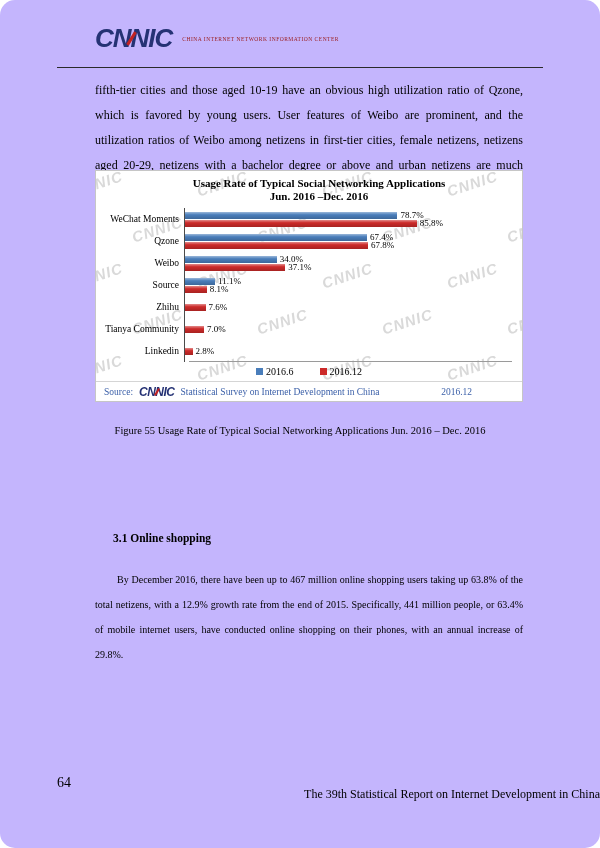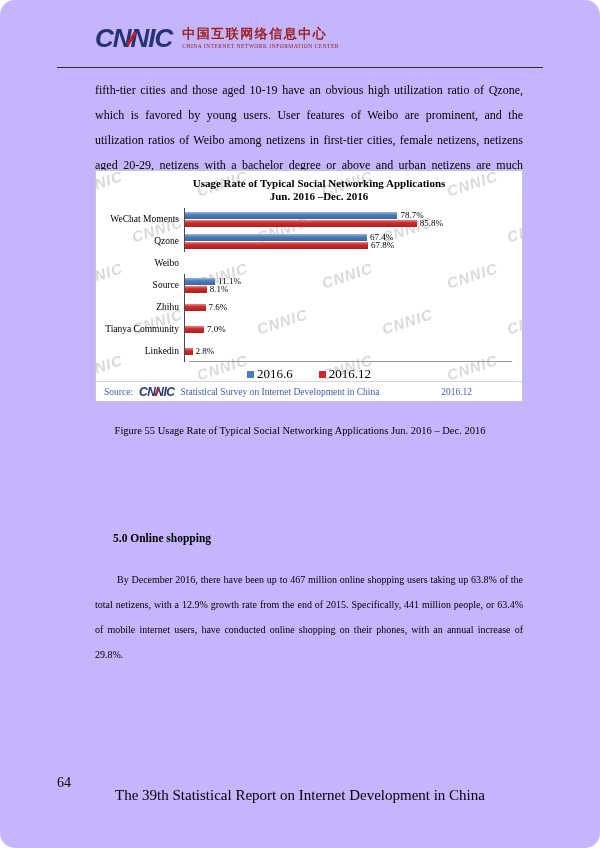--- a/index.html
+++ b/index.html
@@ -57,21 +57,21 @@
   }
   .barline { display:flex; align-items:center; height:7px; }
   .bar {
     height:7px;
     background-image:linear-gradient(rgba(255,255,255,.45), rgba(255,255,255,0) 40%, rgba(0,0,0,.18));
   }
   .val { font-size:9px; margin-left:3px; line-height:9px; }
   .xaxis { position:absolute; left:85px; right:0; bottom:0; border-bottom:1px solid #9a9a9a; }
   .chart-legend {
     position:relative; display:flex; justify-content:center; gap:26px;
-    margin-top:4px; font-size:13px;
+    margin-top:4px; font-size:10px;
   }
   .leg-item { display:flex; align-items:center; gap:3px; }
   .leg-swatch { width:7px; height:7px; display:inline-block; }
   .source-row {
     position:absolute; left:0; right:0; bottom:0; height:20px;
     border-top:1px solid #d5d5d5; display:flex; align-items:center;
     padding:0 8px; gap:6px; color:#3a5fa8; font-size:9.5px;
   }
   .source-row .cnnic-logo { font-size:12px; letter-spacing:-0.5px; }
   .source-row .cnnic-logo .slash { width:8px; height:2px; }
@@ -85,34 +85,33 @@
     font-size:17px; font-weight:bold; line-height:31px; text-align:justify;
   }
   .sub-heading { position:absolute; left:113px; top:532px; font-size:11.5px; font-weight:bold; }
   .body-para {
     position:absolute; left:95px; width:428px; top:567px;
     font-size:10px; line-height:25px; text-align:justify; text-indent:22px;
   }
 
   
   .page-num { position:absolute; left:57px; top:775px; font-size:14px; }
-  .footer-text { position:absolute; left:0; right:0; top:787px; text-align:center; font-size:15px; }
+  .footer-text { position:absolute; left:0; right:0; top:787px; text-align:right; font-size:12px; }
 </style>
 </head>
 <body>
 
 <div class="page">
 
   <div class="header">
     <div class="cnnic-logo">
       <span>CNNIC</span>
       <span class="slash"></span>
     </div>
     <div class="org">
-      <div class="cn">中国互联网络信息中心</div>
       <div class="en">CHINA INTERNET NETWORK INFORMATION CENTER</div>
     </div>
   </div>
   <div class="header-rule"></div>
 
   <p class="intro">fifth-tier cities and those aged 10-19 have an obvious high utilization ratio of Qzone, which is favored by young users. User features of Weibo are prominent, and the utilization ratios of Weibo among netizens in first-tier cities, female netizens, netizens aged 20-29, netizens with a bachelor degree or above and urban netizens are much higher than those of other user groups.</p>
 
   <div class="chart-box">
     <div class="wm-layer">
         <span class="wm" style="left: -25px; top: 4px;">CNNIC</span>
@@ -161,20 +160,30 @@
               <span class="val">67.4%</span>
             </div>
             <div class="barline">
               <div class="bar" style="width: 183.06px; background-color: rgb(204, 42, 41);"></div>
               <span class="val">67.8%</span>
             </div>
           </div>
         </div>
         <div class="crow">
           <div class="cat">Weibo</div>
+          <div class="bars">
+            <div class="barline">
+              <div class="bar" style="width: 91.8px; background-color: rgb(74, 126, 187);"></div>
+              <span class="val">34.0%</span>
+            </div>
+            <div class="barline">
+              <div class="bar" style="width: 100.17px; background-color: rgb(204, 42, 41);"></div>
+              <span class="val">37.1%</span>
+            </div>
+          </div>
         </div>
         <div class="crow">
           <div class="cat">Source</div>
           <div class="bars">
             <div class="barline">
               <div class="bar" style="width: 29.97px; background-color: rgb(74, 126, 187);"></div>
               <span class="val">11.1%</span>
             </div>
             <div class="barline">
               <div class="bar" style="width: 21.87px; background-color: rgb(204, 42, 41);"></div>
@@ -227,19 +236,19 @@
         <span class="slash"></span>
       </span>
       <span>Statistical Survey on Internet Development in China</span>
       <span class="spacer"></span>
       <span class="source-date">2016.12</span>
     </div>
   </div>
 
   <div class="fig-caption">Figure 55 Usage Rate of Typical Social Networking Applications Jun. 2016 – Dec. 2016</div>
 
-  <h3 class="sub-heading">5.0 Online shopping</h3>
+  <h3 class="sub-heading">3.1 Online shopping</h3>
   <p class="body-para">By December 2016, there have been up to 467 million online shopping users taking up 63.8% of the total netizens, with a 12.9% growth rate from the end of 2015. Specifically, 441 million people, or 63.4% of mobile internet users, have conducted online shopping on their phones, with an annual increase of 29.8%.</p>
 
   <div class="page-num">64</div>
   <div class="footer-text">The 39th Statistical Report on Internet Development in China</div>
 
 </div>
 
 </body></html>

